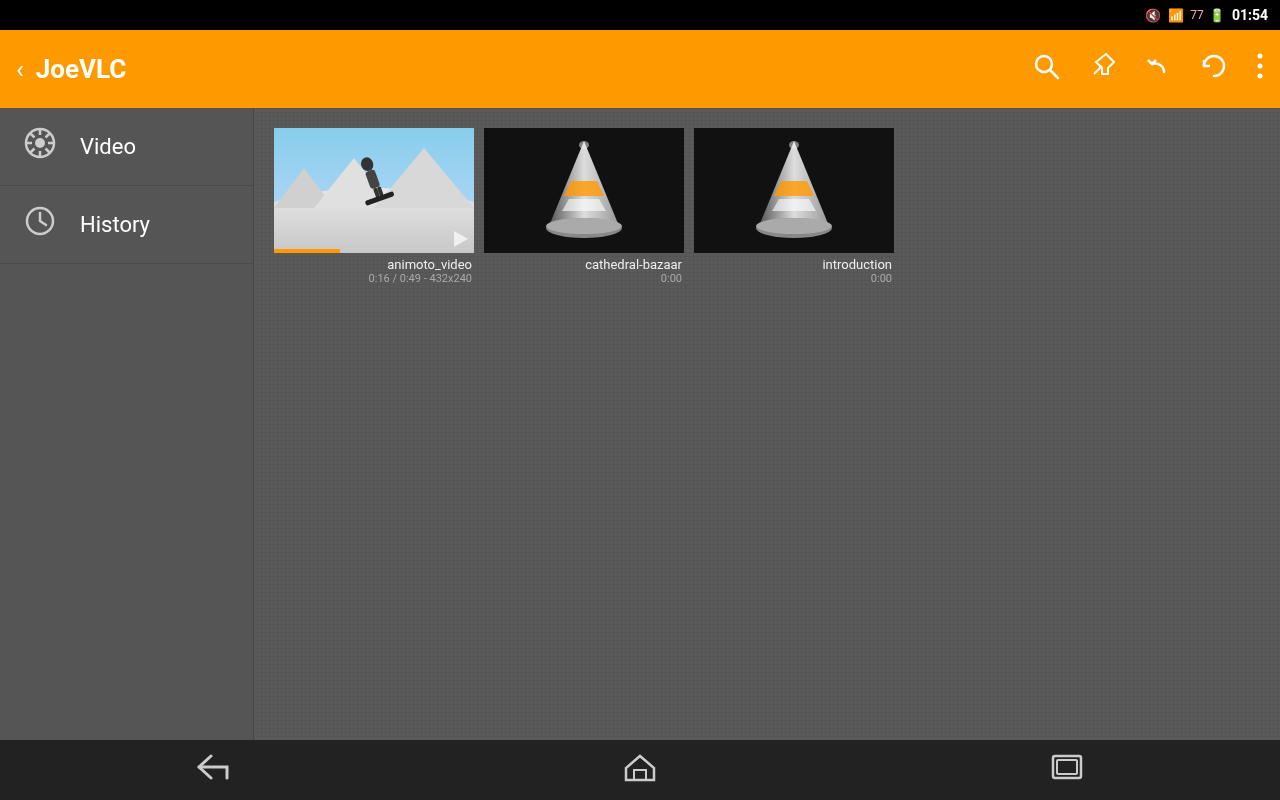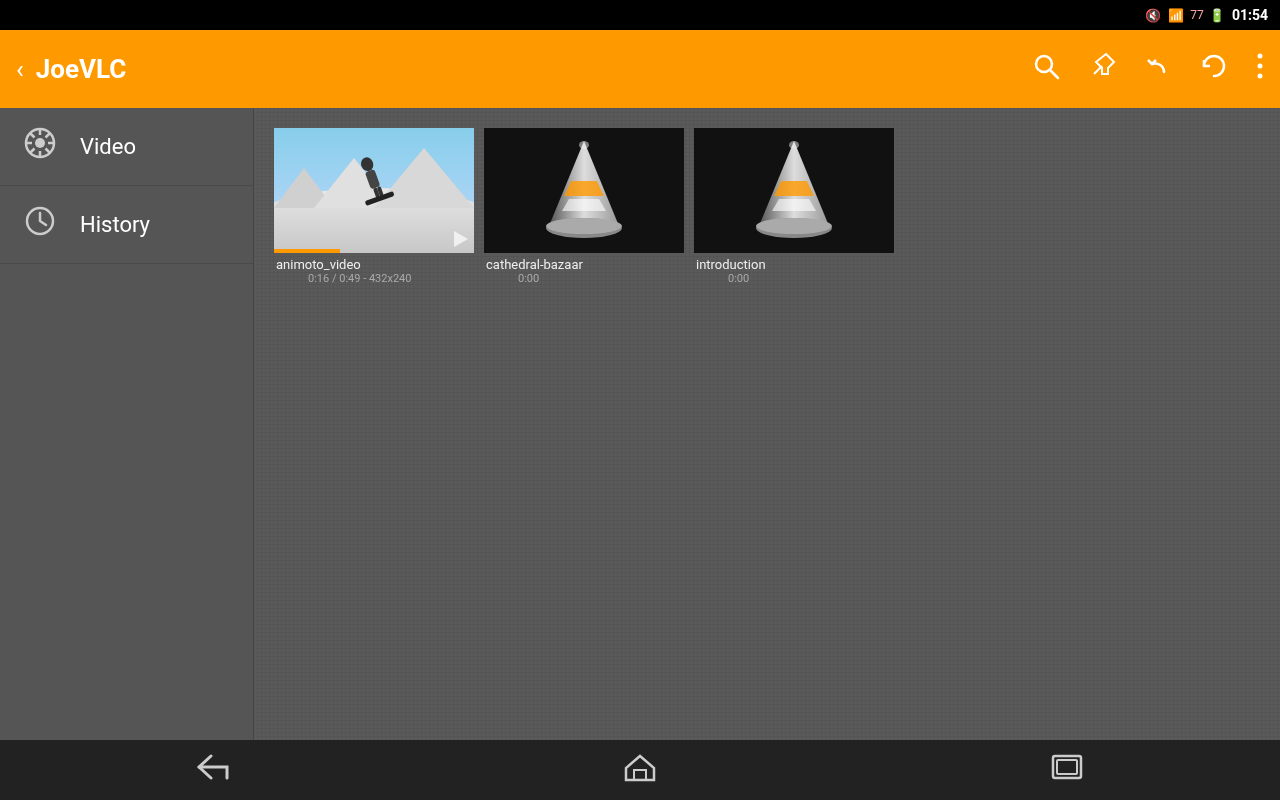--- a/index.html
+++ b/index.html
@@ -132,20 +132,21 @@
           transparent,
           transparent 3px,
           rgba(0,0,0,0.05) 3px,
           rgba(0,0,0,0.05) 4px
         );
       padding: 20px;
       display: flex;
       flex-wrap: wrap;
       align-content: flex-start;
       gap: 10px;
+      text-align: right;
     }
 
     
     .media-card {
       width: 200px;
       cursor: pointer;
       display: flex;
       flex-direction: column;
     }
     .media-thumb {

